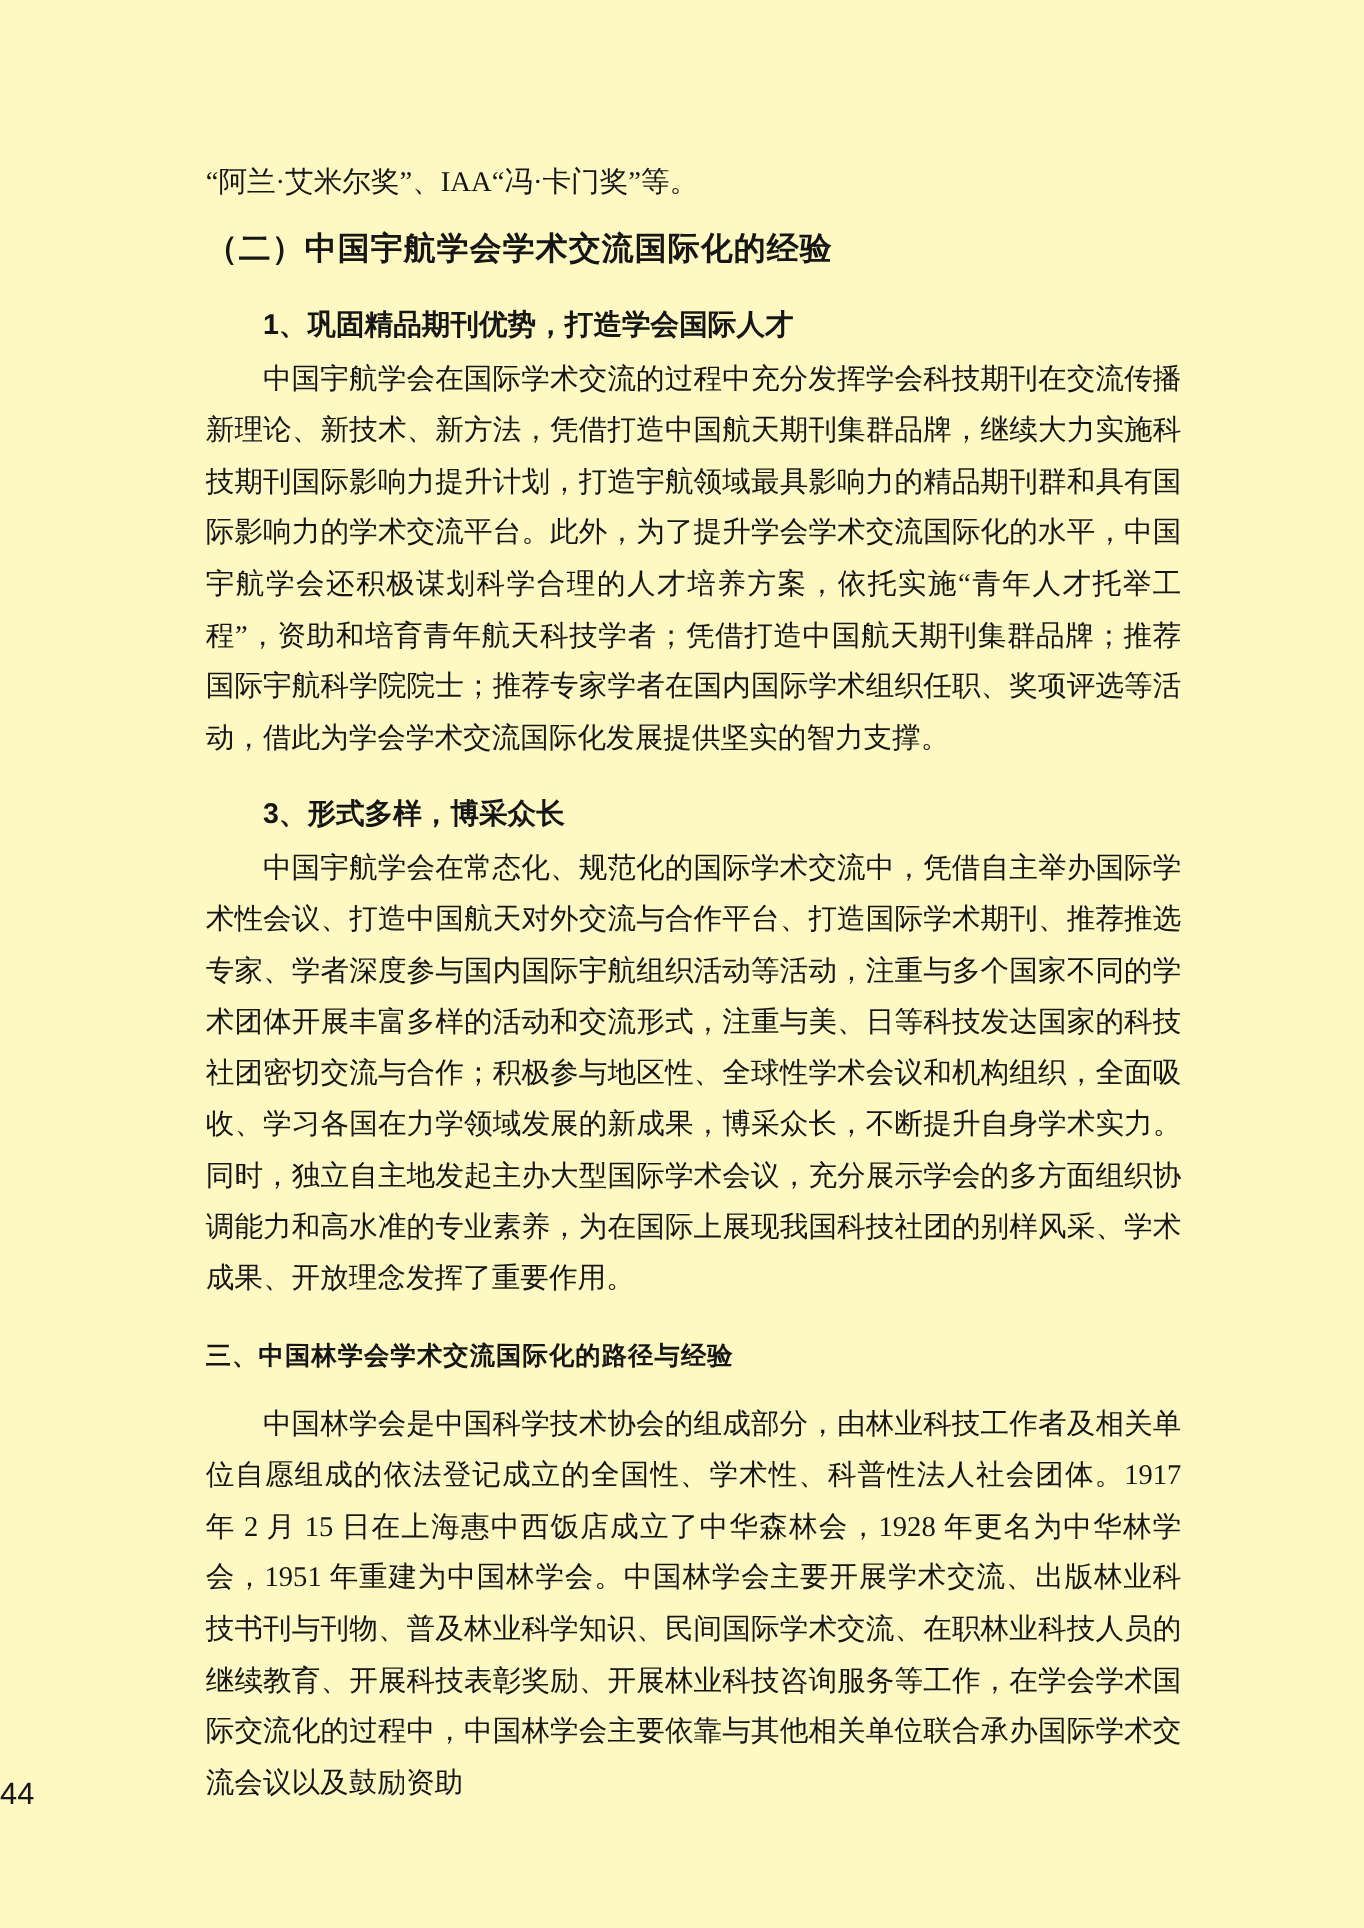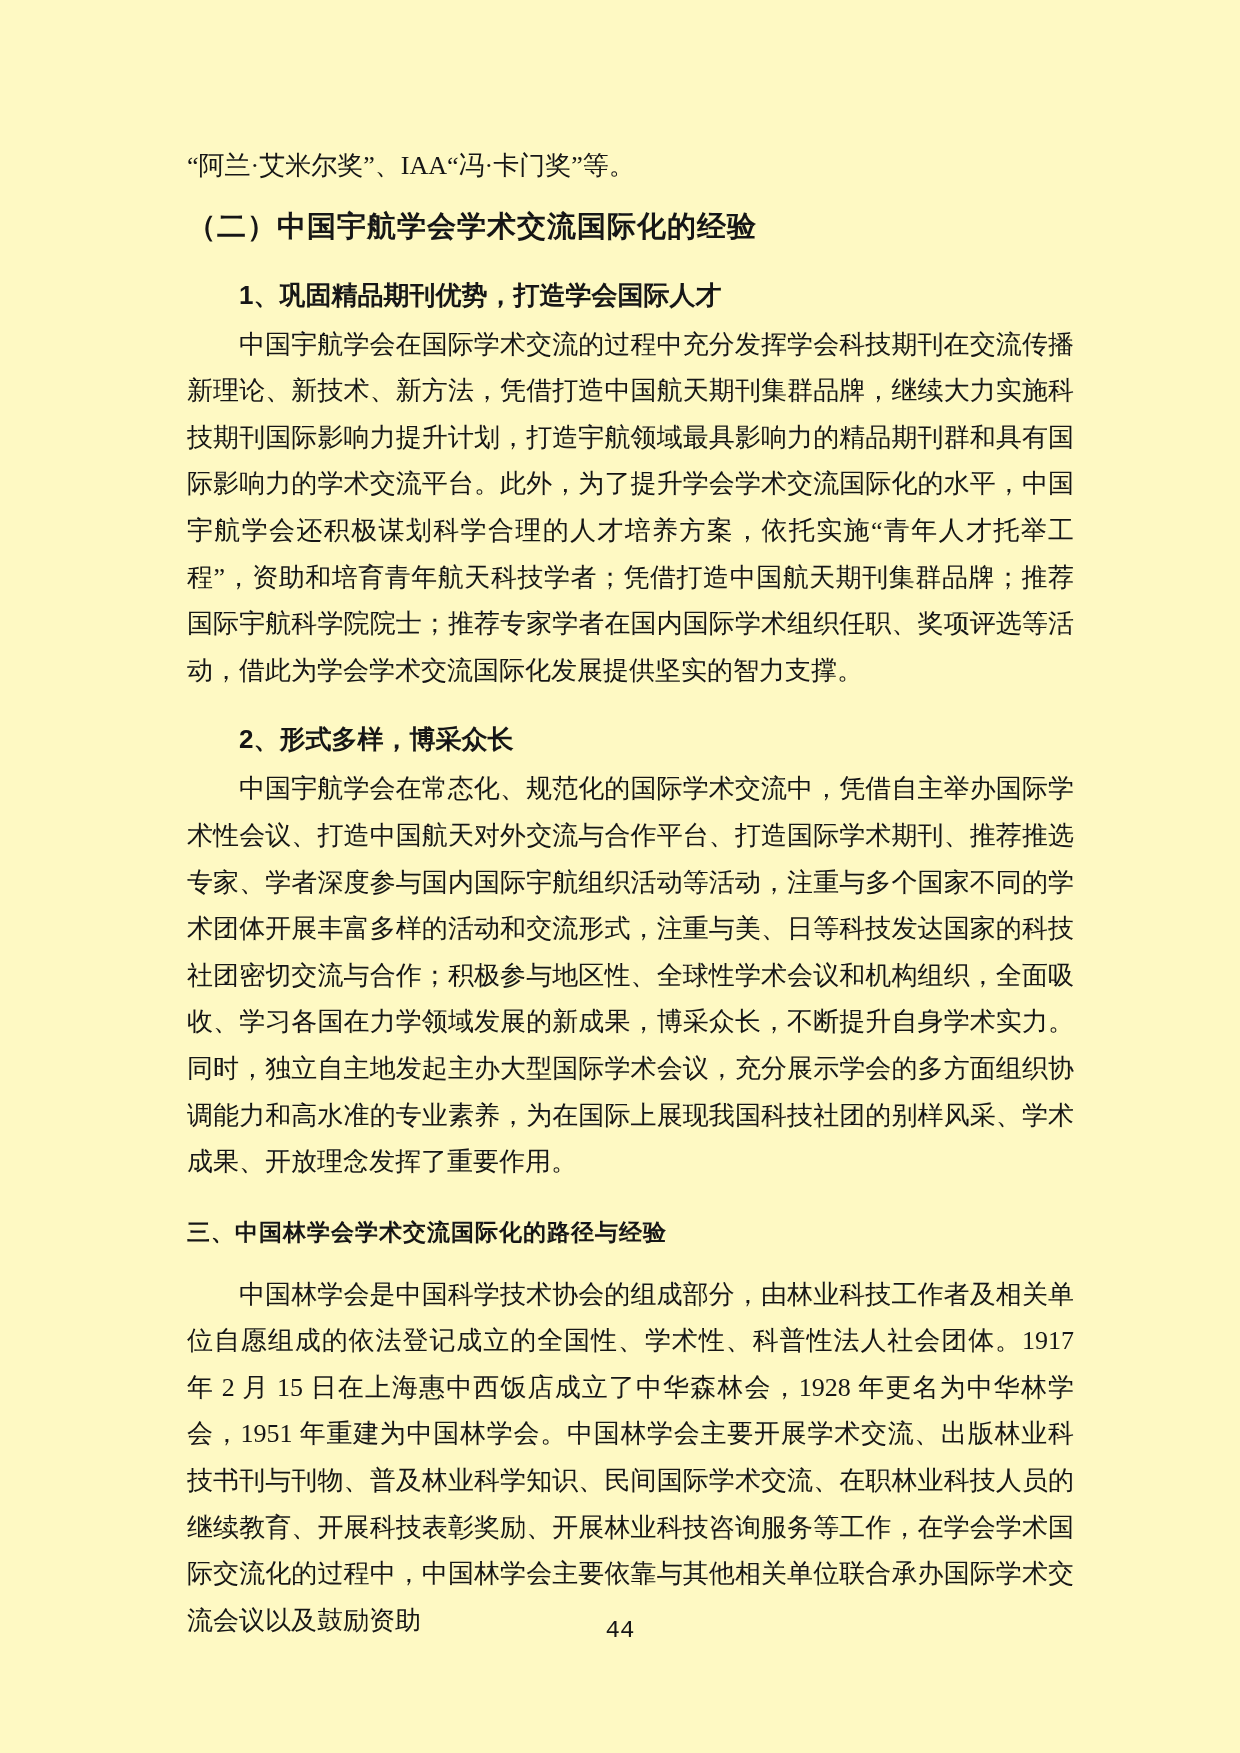--- a/index.html
+++ b/index.html
@@ -60,41 +60,41 @@
     letter-spacing: 1px;
   }
   .h-main + p.body-text {
     margin-top: 15px;
   }
   .page-number {
     position: absolute;
     top: 1616px;
     left: 0;
     width: 100%;
-    text-align: center;
-    font-family: Liberation Mono, monospace;
-    font-size: 24px;
+    text-align: left;
+    font-family: Liberation Sans, sans-serif;
+    font-size: 28px;
     line-height: 30px;
   }
 </style>
 </head>
 <body>
 
 <div class="page">
   <div class="content">
 
     <p class="body-text">“阿兰·艾米尔奖”、IAA“冯·卡门奖”等。</p>
 
     <h2 class="h-sub2">（二）中国宇航学会学术交流国际化的经验</h2>
 
     <h3 class="h-sub3">1、巩固精品期刊优势，打造学会国际人才</h3>
 
     <p class="body-text indent">中国宇航学会在国际学术交流的过程中充分发挥学会科技期刊在交流传播新理论、新技术、新方法，凭借打造中国航天期刊集群品牌，继续大力实施科技期刊国际影响力提升计划，打造宇航领域最具影响力的精品期刊群和具有国际影响力的学术交流平台。此外，为了提升学会学术交流国际化的水平，中国宇航学会还积极谋划科学合理的人才培养方案，依托实施“青年人才托举工程”，资助和培育青年航天科技学者；凭借打造中国航天期刊集群品牌；推荐国际宇航科学院院士；推荐专家学者在国内国际学术组织任职、奖项评选等活动，借此为学会学术交流国际化发展提供坚实的智力支撑。</p>
 
-    <h3 class="h-sub3">2、形式多样，博采众长</h3>
+    <h3 class="h-sub3">3、形式多样，博采众长</h3>
 
     <p class="body-text indent">中国宇航学会在常态化、规范化的国际学术交流中，凭借自主举办国际学术性会议、打造中国航天对外交流与合作平台、打造国际学术期刊、推荐推选专家、学者深度参与国内国际宇航组织活动等活动，注重与多个国家不同的学术团体开展丰富多样的活动和交流形式，注重与美、日等科技发达国家的科技社团密切交流与合作；积极参与地区性、全球性学术会议和机构组织，全面吸收、学习各国在力学领域发展的新成果，博采众长，不断提升自身学术实力。同时，独立自主地发起主办大型国际学术会议，充分展示学会的多方面组织协调能力和高水准的专业素养，为在国际上展现我国科技社团的别样风采、学术成果、开放理念发挥了重要作用。</p>
 
     <h1 class="h-main">三、中国林学会学术交流国际化的路径与经验</h1>
 
     <p class="body-text indent">中国林学会是中国科学技术协会的组成部分，由林业科技工作者及相关单位自愿组成的依法登记成立的全国性、学术性、科普性法人社会团体。1917 年 2 月 15 日在上海惠中西饭店成立了中华森林会，1928 年更名为中华林学会，1951 年重建为中国林学会。中国林学会主要开展学术交流、出版林业科技书刊与刊物、普及林业科学知识、民间国际学术交流、在职林业科技人员的继续教育、开展科技表彰奖励、开展林业科技咨询服务等工作，在学会学术国际交流化的过程中，中国林学会主要依靠与其他相关单位联合承办国际学术交流会议以及鼓励资助</p>
 
   </div>
 
   <div class="page-number">44</div>

